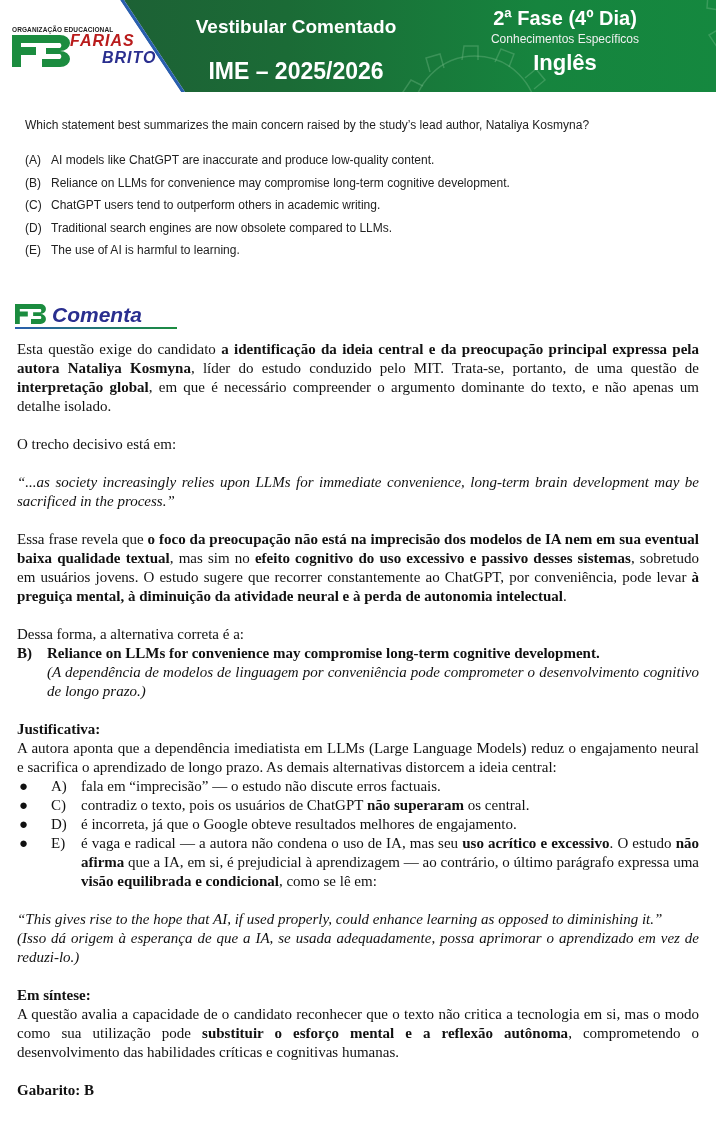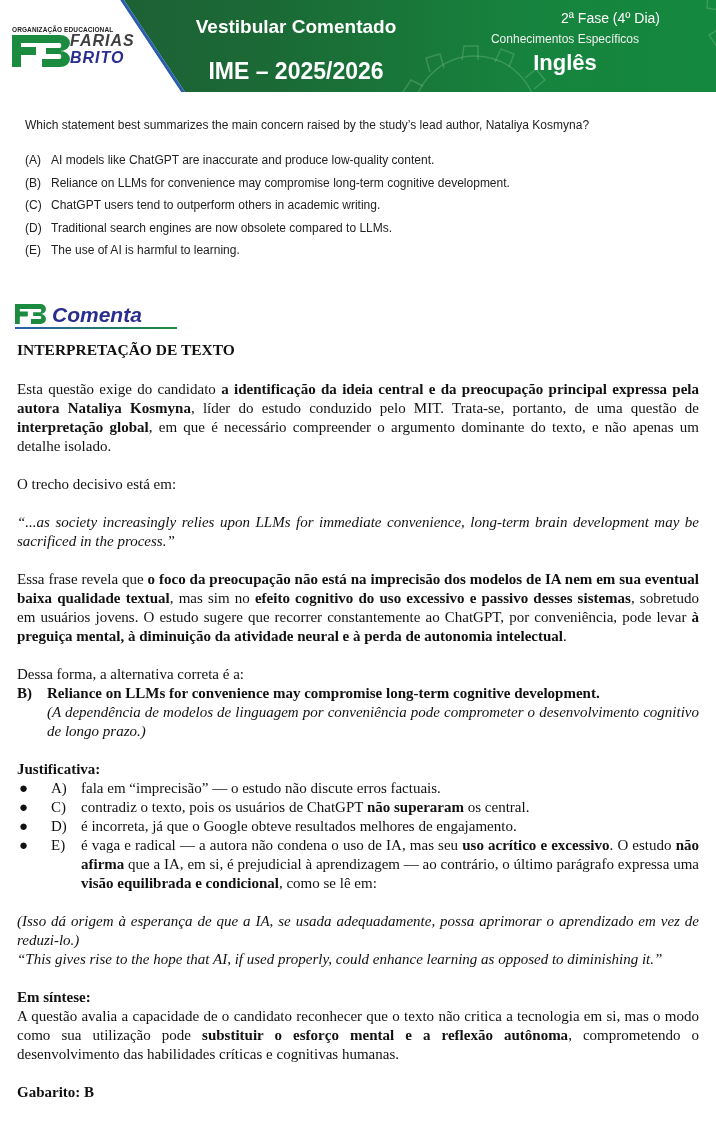--- a/index.html
+++ b/index.html
@@ -12,28 +12,28 @@
     clip-path: polygon(124px 0, 716px 0, 716px 92px, 185px 92px); }
   .header-blue { position: absolute; left: 0; top: 0; width: 716px; height: 92px; background: #2a5fae;
     clip-path: polygon(120px 0, 124px 0, 185px 92px, 181px 92px); }
   .header-white { position: absolute; left: 0; top: 0; width: 716px; height: 92px; background: #ffffff;
     clip-path: polygon(0 0, 120px 0, 181px 92px, 0 92px); }
   .gears { position: absolute; left: 0; top: 0; width: 716px; height: 92px; }
 
   .logo { position: absolute; left: 10px; top: 18px; width: 120px; height: 52px; }
   .logo-org { position: absolute; left: 2px; top: 8px; font-family: "Liberation Sans", sans-serif; font-weight: bold; font-size: 6.5px; color: #222; letter-spacing: 0.1px; white-space: nowrap; }
   .logo-fb { position: absolute; left: 2px; top: 17px; width: 60px; height: 32px; }
-  .logo-farias { position: absolute; left: 60px; top: 15px; font-family: "Liberation Sans", sans-serif; font-weight: bold; font-size: 16px; color: #404040; letter-spacing: 1px; line-height: 16px; font-style: italic; }
-  .logo-brito { position: absolute; left: 60px; top: 32px; font-family: "Liberation Sans", sans-serif; font-weight: bold; font-size: 16px; color: #2a2f8f; letter-spacing: 1px; line-height: 16px; font-style: italic; }
+  .logo-farias { position: absolute; left: 60px; top: 15px; font-family: "Liberation Sans", sans-serif; font-weight: bold; font-size: 16px; color: #b91c1c; letter-spacing: 1px; line-height: 16px; font-style: italic; }
+  .logo-brito { position: absolute; left: 60px; top: 32px; font-family: "Liberation Sans", sans-serif; font-weight: bold; font-size: 16px; color: #2a2f8f; letter-spacing: 1px; line-height: 16px; font-style: italic; padding-left: 32px; }
 
   .hdr-center { position: absolute; left: 190px; top: 14px; width: 212px; text-align: center; color: #fff; font-family: "Liberation Sans", sans-serif; font-weight: bold; }
   .hdr-sub { font-size: 19px; line-height: 26px; }
   .hdr-main { font-size: 23px; line-height: 34px; margin-top: 14px; }
   .hdr-right { position: absolute; left: 470px; top: 6px; width: 190px; text-align: center; color: #fff; font-family: "Liberation Sans", sans-serif; }
-  .hdr-fase { font-size: 14px; font-weight: normal; line-height: 24px; text-align: right; }
+  .hdr-fase { font-size: 20px; font-weight: bold; line-height: 24px; }
   .hdr-con { font-size: 12px; line-height: 18px; color: #f0f0f0; }
   .hdr-subject { font-size: 22px; font-weight: bold; line-height: 30px; }
 
   
   .question { position: absolute; left: 25px; top: 104px; width: 680px; font-family: "Liberation Sans", sans-serif; font-size: 12px; color: #222; }
   .q-title { font-weight: bold; font-size: 12px; }
   .q-stem { margin-top: 14px; }
   .q-options { margin-top: 21px; }
   .q-option { height: 22.6px; display: flex; }
   .q-letter { width: 26px; flex: none; }
@@ -133,39 +133,39 @@
       <rect x="0" y="0" width="30" height="8"></rect>
       <rect x="0" y="12" width="24" height="8"></rect>
       <path d="M30 0 h18 a10 8 0 0 1 0 16 a10 8 0 0 1 0 16 h-18 v-8 h18 a3 3 0 0 0 0 -5 h-14 v-6 h14 a3 3 0 0 0 0 -5 h-18z"></path>
     </g>
   </svg>
   <span class="comenta-text">Comenta</span>
   <div class="comenta-line"></div>
 </div>
 
 <div class="doc">
-  <p class="section-title">INTERPRETAÇÃO DE TEXTO</p>
 
   <p><span>Esta questão exige do candidato </span><b>a identificação da ideia central e da preocupação principal expressa pela autora Nataliya Kosmyna</b><span>, líder do estudo conduzido pelo MIT. Trata-se, portanto, de uma questão de </span><b>interpretação global</b><span>, em que é necessário compreender o argumento dominante do texto, e não apenas um detalhe isolado.</span></p>
   <div class="gap"></div>
   <p>O trecho decisivo está em:</p>
   <div class="gap"></div>
   <p class="ital">“...as society increasingly relies upon LLMs for immediate convenience, long-term brain development may be sacrificed in the process.”</p>
   <div class="gap"></div>
   <p><span>Essa frase revela que </span><b>o foco da preocupação não está na imprecisão dos modelos de IA nem em sua eventual baixa qualidade textual</b><span>, mas sim no </span><b>efeito cognitivo do uso excessivo e passivo desses sistemas</b><span>, sobretudo em usuários jovens. O estudo sugere que recorrer constantemente ao ChatGPT, por conveniência, pode levar </span><b>à preguiça mental, à diminuição da atividade neural e à perda de autonomia intelectual</b><span>.</span></p>
   <div class="gap"></div>
   <p>Dessa forma, a alternativa correta é a:</p>
   <div class="answer-row">
     <span class="answer-letter">B)</span>
     <span class="bold">Reliance on LLMs for convenience may compromise long-term cognitive development.</span>
   </div>
   <p class="answer-trans">(A dependência de modelos de linguagem por conveniência pode comprometer o desenvolvimento cognitivo de longo prazo.)</p>
   <div class="gap"></div>
 
   <p class="bold">Justificativa:</p>
+  <p>A autora aponta que a dependência imediatista em LLMs (Large Language Models) reduz o engajamento neural e sacrifica o aprendizado de longo prazo. As demais alternativas distorcem a ideia central:</p>
 
   <div class="bullet-row">
     <span class="bullet-dot">●</span>
     <span class="bullet-letter">A)</span>
     <span class="bullet-text"><span>fala em “imprecisão” — o estudo não discute erros factuais.</span></span>
   </div>
   <div class="bullet-row">
     <span class="bullet-dot">●</span>
     <span class="bullet-letter">C)</span>
     <span class="bullet-text"><span>contradiz o texto, pois os usuários de ChatGPT </span><b>não superaram</b><span> os central.</span></span>
@@ -175,22 +175,22 @@
     <span class="bullet-letter">D)</span>
     <span class="bullet-text"><span>é incorreta, já que o Google obteve resultados melhores de engajamento.</span></span>
   </div>
   <div class="bullet-row">
     <span class="bullet-dot">●</span>
     <span class="bullet-letter">E)</span>
     <span class="bullet-text"><span>é vaga e radical — a autora não condena o uso de IA, mas seu </span><b>uso acrítico e excessivo</b><span>. O estudo </span><b>não afirma</b><span> que a IA, em si, é prejudicial à aprendizagem — ao contrário, o último parágrafo expressa uma </span><b>visão equilibrada e condicional</b><span>, como se lê em:</span></span>
   </div>
   <div class="gap"></div>
 
+  <p class="ital">“This gives rise to the hope that AI, if used properly, could enhance learning as opposed to diminishing it.”</p>
   <p class="ital">(Isso dá origem à esperança de que a IA, se usada adequadamente, possa aprimorar o aprendizado em vez de reduzi-lo.)</p>
-  <p class="ital">“This gives rise to the hope that AI, if used properly, could enhance learning as opposed to diminishing it.”</p>
   <div class="gap"></div>
 
   <p class="bold">Em síntese:</p>
   <p><span>A questão avalia a capacidade de o candidato reconhecer que o texto não critica a tecnologia em si, mas o modo como sua utilização pode </span><b>substituir o esforço mental e a reflexão autônoma</b><span>, comprometendo o desenvolvimento das habilidades críticas e cognitivas humanas.</span></p>
   <div class="gap"></div>
 
   <p class="bold">Gabarito: B</p>
 </div>
 
 </body></html>

